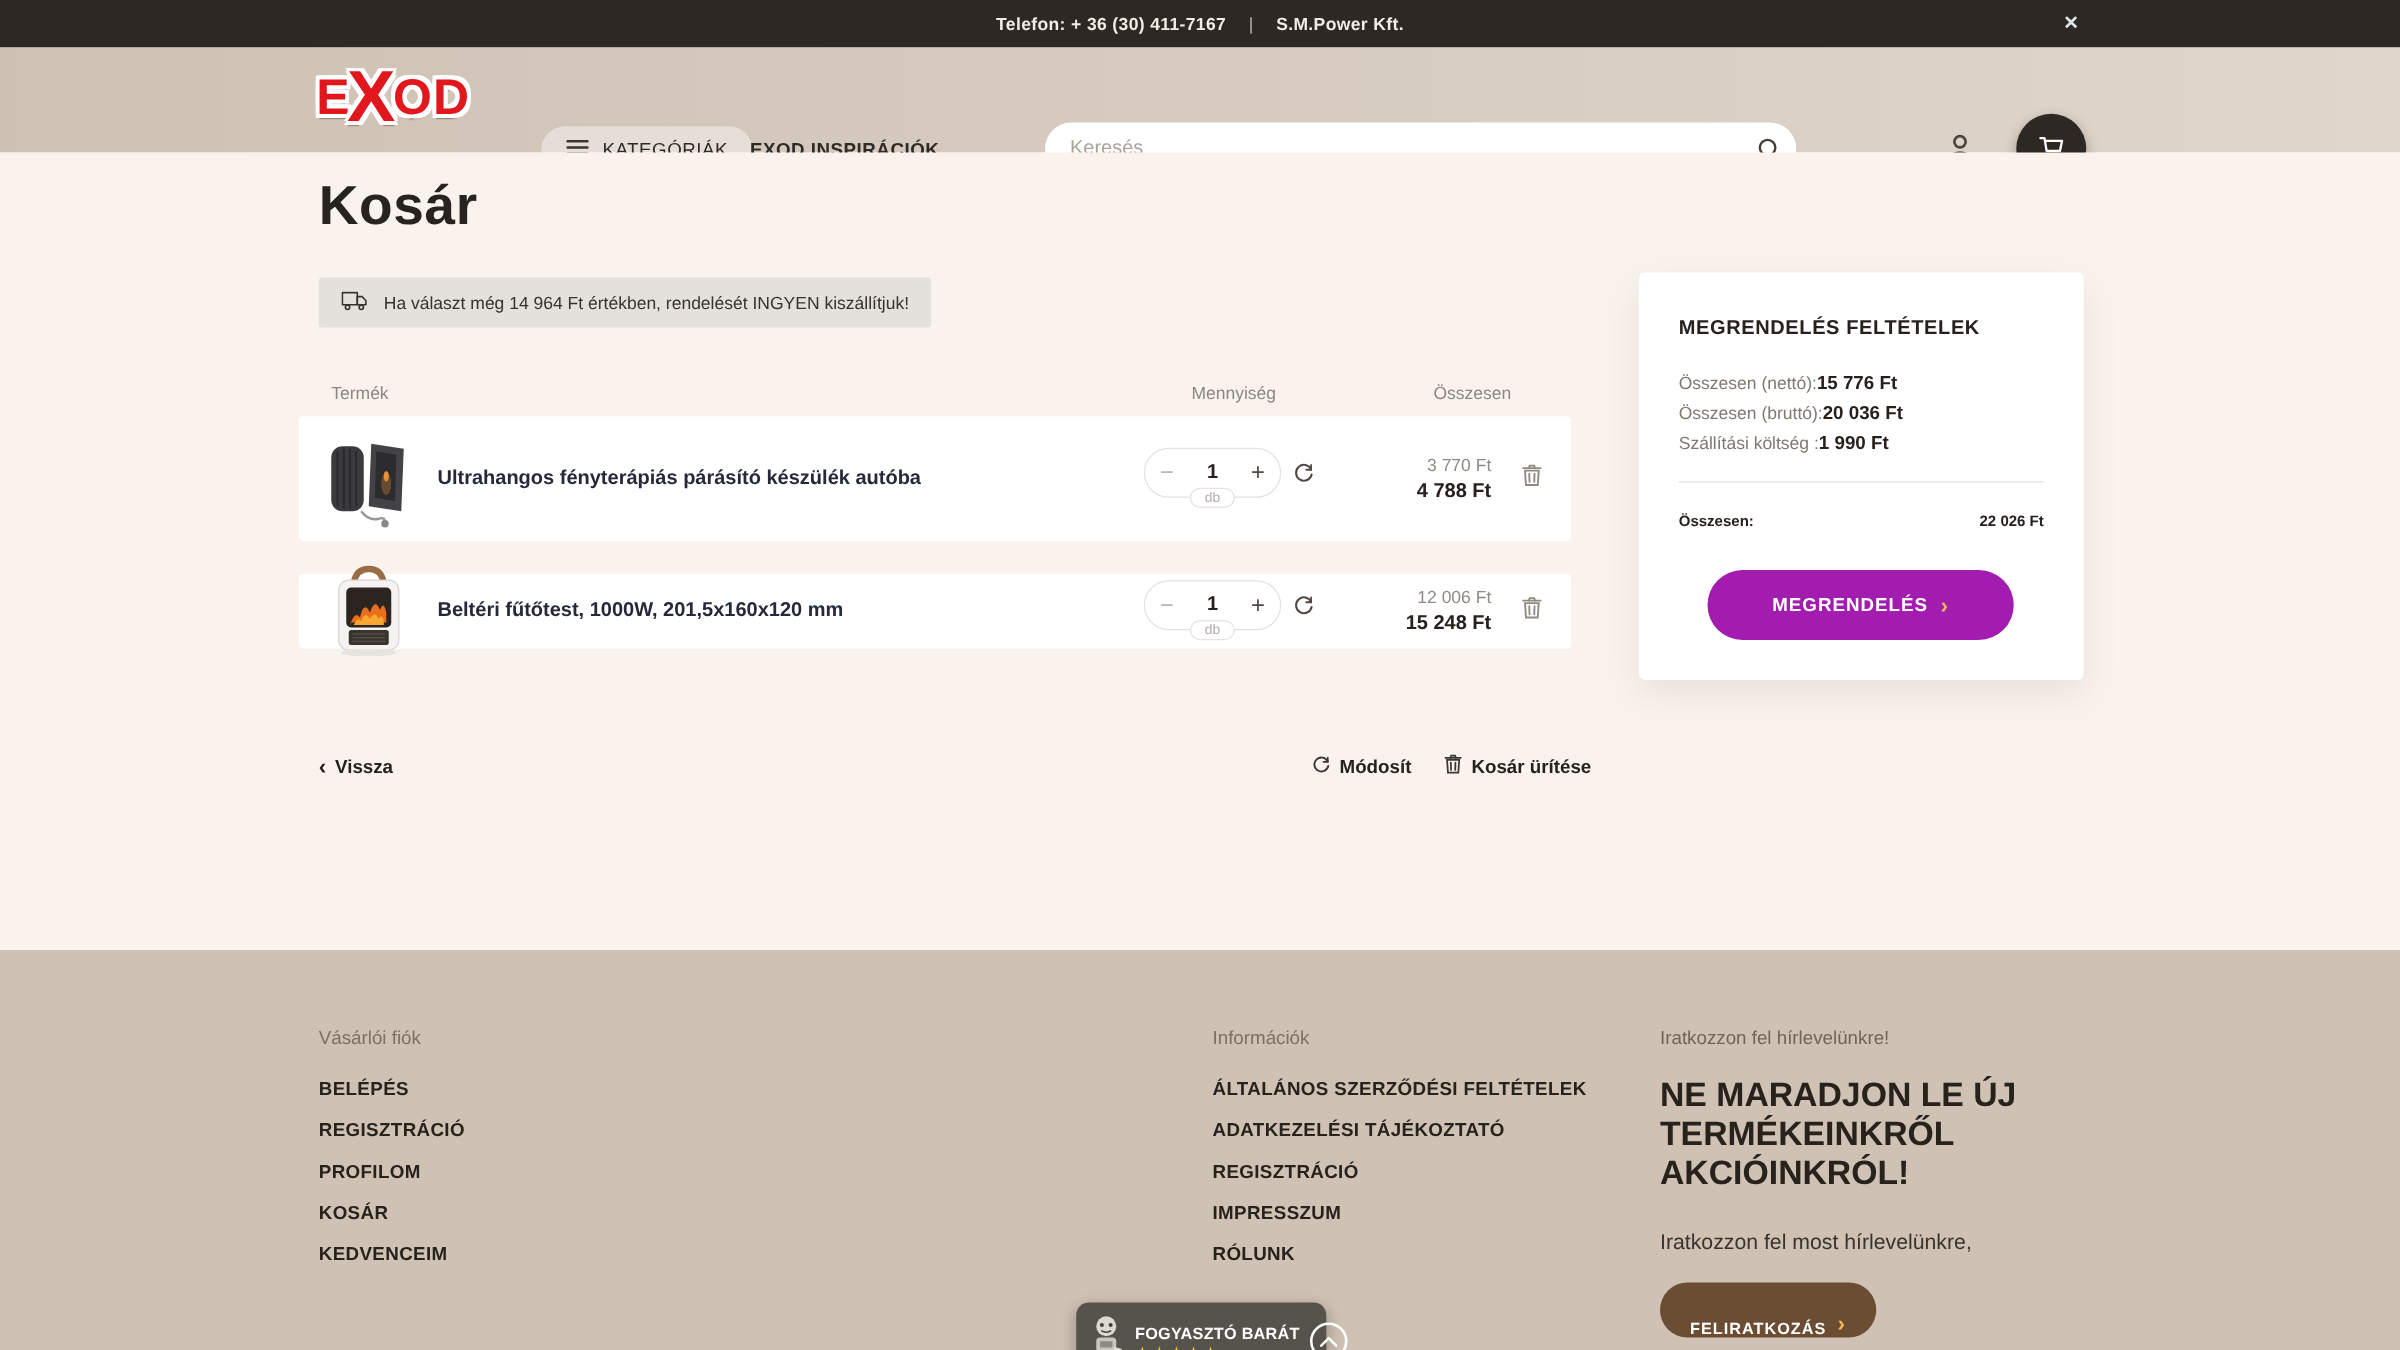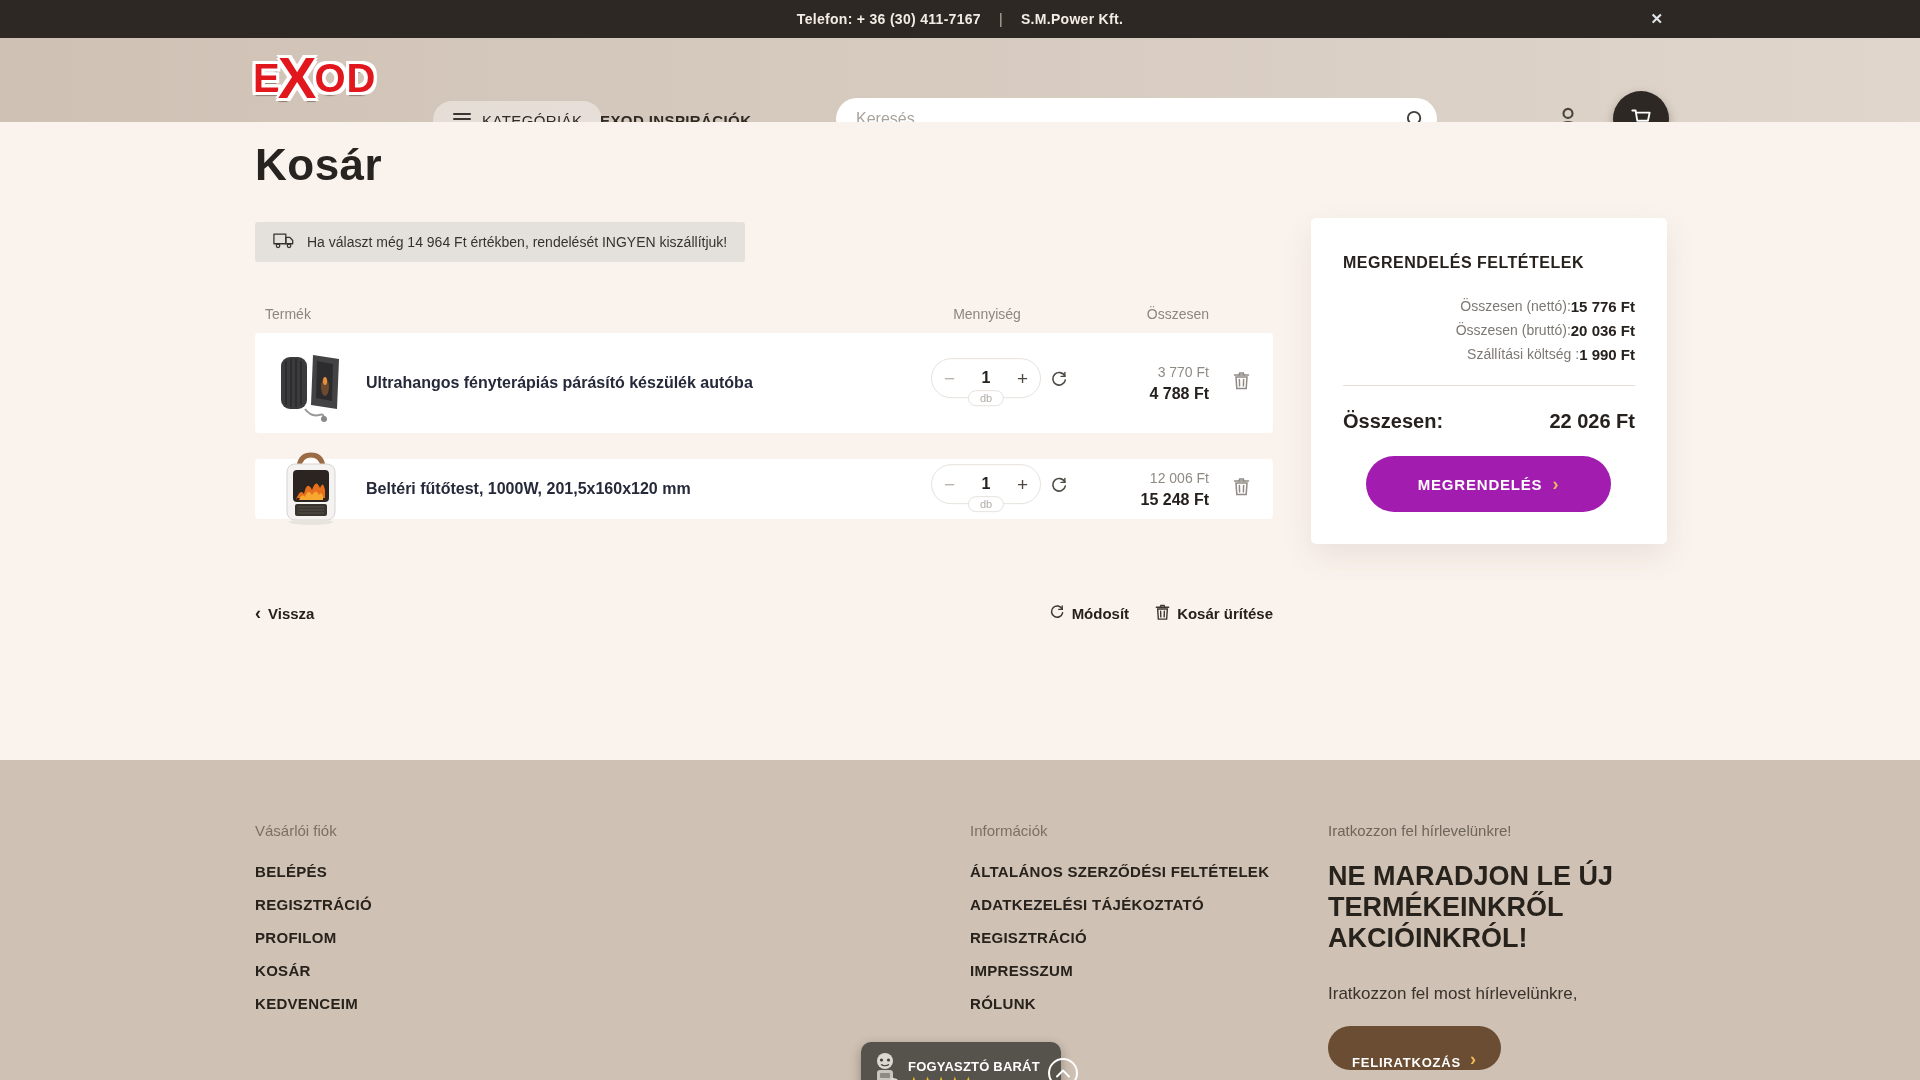--- a/index.html
+++ b/index.html
@@ -45,21 +45,21 @@
   .page-title { position:absolute; left:255px; top:18px; font-size:44px; font-weight:800; color:#272320; letter-spacing:.5px; }
   .notice { position:absolute; left:255px; top:100px; height:40px; background:#e4e1dd; border-radius:3px;
     display:inline-flex; align-items:center; gap:12px; padding:0 18px; font-size:14px; color:#37322d; }
   .notice svg { color:#37322d; }
 
   .thead { position:absolute; top:184px; font-size:14px; color:#8c8680; }
   .th-product { left:265px; }
   .th-qty { left:932px; width:110px; text-align:center; }
   .th-total { left:1054px; width:155px; text-align:right; }
 
-  .cart-row { position:absolute; left:255px; width:1018px; background:#fff; border-radius:4px; }
+  .cart-row { position:absolute; left:239px; width:1018px; background:#fff; border-radius:4px; }
   .row1 { top:211px; height:100px; }
   .row2 { top:337px; height:60px;padding-left:48px; }
   .row-img { position:absolute; left:18px; top:50%; transform:translateY(-50%); width:76px; height:84px;
     display:flex; align-items:center; justify-content:center; cursor:pointer; }
   .row-title { position:absolute; left:111px; top:50%; transform:translateY(-50%);
     font-size:16px; font-weight:bold; color:#25293a; max-width:520px; cursor:pointer; }
   .stepper { position:absolute; left:676px; top:50%; transform:translateY(-62%); width:110px; height:40px;
     border:1px solid #e6e2dd; border-radius:22px; background:#fff;
     display:flex; align-items:center; justify-content:space-between; padding:0 12px; }
   .step-btn { font-size:19px; cursor:pointer; line-height:1; }
@@ -78,26 +78,26 @@
   .actions { position:absolute; left:255px; top:481px; width:1018px; display:flex; align-items:center; }
   .action { display:flex; align-items:center; gap:7px; font-size:15px; font-weight:bold; color:#26211c; cursor:pointer; }
   .action svg { color:#3c3731; }
   .actions-right { margin-left:auto; display:flex; gap:26px; }
   .back-chev { font-size:18px; font-weight:bold; }
 
   
   .summary { position:absolute; left:1311px; top:96px; width:356px; height:326px; background:#fff;
     border-radius:5px; box-shadow:0 12px 30px rgba(90,70,50,.10); padding:36px 32px; }
   .summary-title { font-size:16px; font-weight:800; color:#26211d; letter-spacing:.5px; margin-bottom:26px; }
-  .sum-row { display:flex; justify-content:flex-end; margin-bottom:7px; }
+  .sum-row { display:flex; justify-content:flex-start; margin-bottom:7px; }
   .sum-label { font-size:14px; color:#7e7872; }
   .sum-value { font-size:15px; font-weight:bold; color:#26211d; }
   .sum-divider { border:none; border-top:1px solid #e3ded9; margin:22px 0 24px; }
   .sum-total { display:flex; justify-content:space-between; }
-  .sum-total .t-label, .sum-total .t-value { font-size:20px; font-weight:800; color:#26211d; }
+  .sum-total .t-label, .sum-total .t-value { font-size:12px; font-weight:800; color:#26211d; }
   .order-btn { position:absolute; left:55px; bottom:32px; width:245px; height:56px; background:#a21caf;
     border-radius:28px; display:flex; align-items:center; justify-content:center; gap:10px;
     color:#fff; font-size:15px; font-weight:800; letter-spacing:.8px; cursor:pointer; }
   .gold-chev { color:#edba5a; font-size:18px; font-weight:bold; }
 
   
   .footer { position:absolute; left:0; top:760px; width:1920px; height:320px; background:#cfc1b3; }
   .fcol-heading { font-size:15px; color:#7c7065; margin-bottom:24px; }
   .fcol { position:absolute; top:62px; }
   .fcol-1 { left:255px; }

